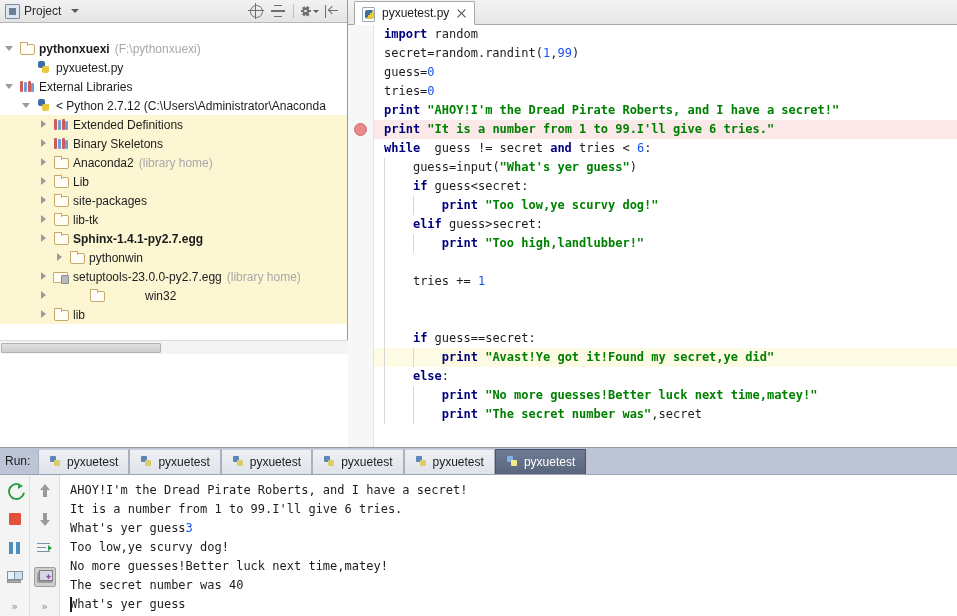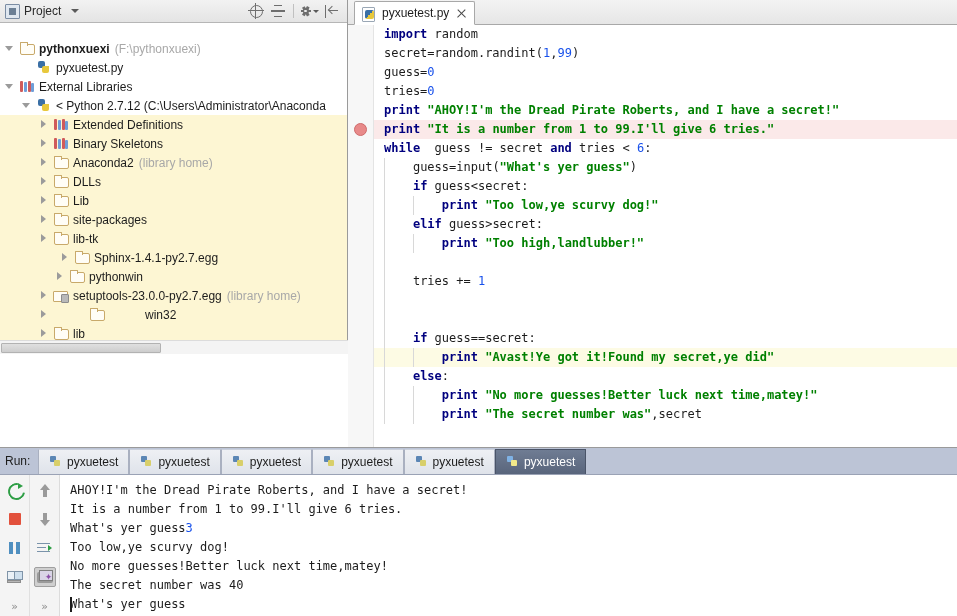--- a/index.html
+++ b/index.html
@@ -452,38 +452,33 @@
         </div>
         <div class="tree-row hl" style="padding-left: 38px;">
           <span class="tw closed" style="margin-right: 4px;"></span>
           <span class="ic ic-folder"></span>
           <span class="t-label">Anaconda2</span>
           <span class="t-dim">(library home)</span>
         </div>
         <div class="tree-row hl" style="padding-left: 38px;">
           <span class="tw closed" style="margin-right: 4px;"></span>
           <span class="ic ic-folder"></span>
-          <span class="t-label">DLLs</span>
-        </div>
-        <div class="tree-row hl" style="padding-left: 38px;">
-          <span class="tw closed" style="margin-right: 4px;"></span>
-          <span class="ic ic-folder"></span>
           <span class="t-label">Lib</span>
         </div>
         <div class="tree-row hl" style="padding-left: 38px;">
           <span class="tw closed" style="margin-right: 4px;"></span>
           <span class="ic ic-folder"></span>
           <span class="t-label">site-packages</span>
         </div>
         <div class="tree-row hl" style="padding-left: 38px;">
           <span class="tw closed" style="margin-right: 4px;"></span>
           <span class="ic ic-folder"></span>
           <span class="t-label">lib-tk</span>
         </div>
-        <div class="tree-row hl" style="padding-left: 59px;">
+        <div class="tree-row hl" style="padding-left: 38px; font-weight: bold;">
           <span class="tw closed" style="margin-right: 4px;"></span>
           <span class="ic ic-folder"></span>
           <span class="t-label">Sphinx-1.4.1-py2.7.egg</span>
         </div>
         <div class="tree-row hl" style="padding-left: 54px;">
           <span class="tw closed" style="margin-right: 4px;"></span>
           <span class="ic ic-folder"></span>
           <span class="t-label">pythonwin</span>
         </div>
         <div class="tree-row hl" style="padding-left: 38px;">

